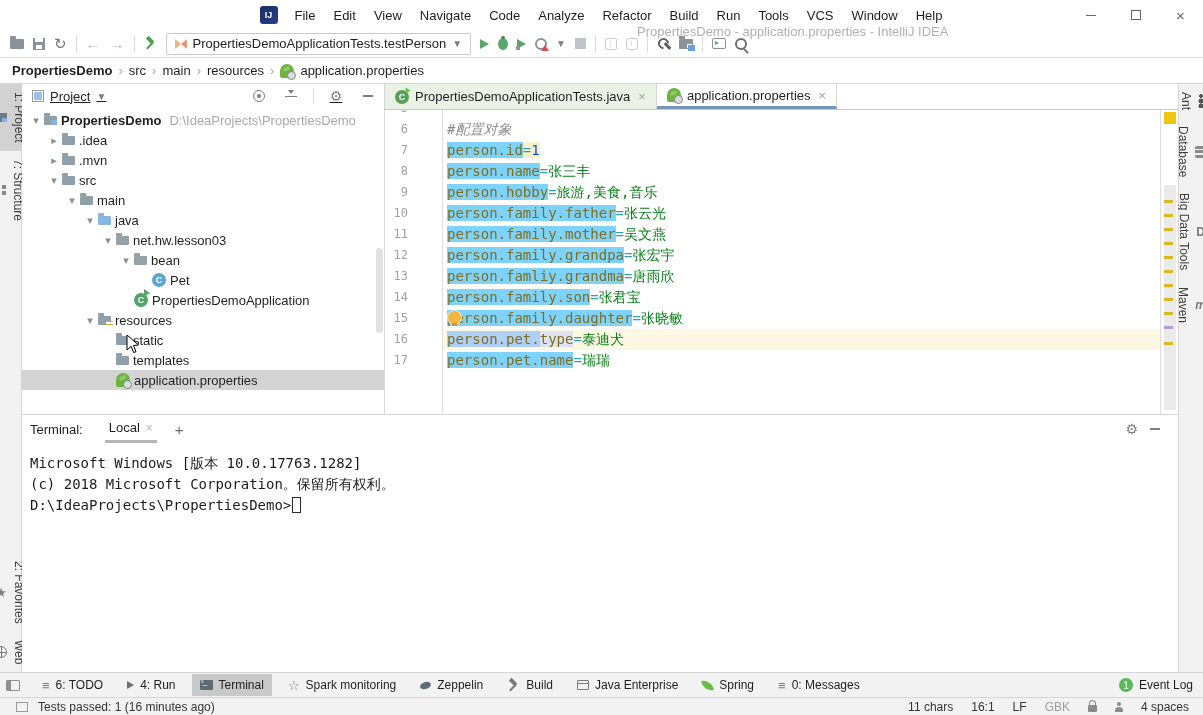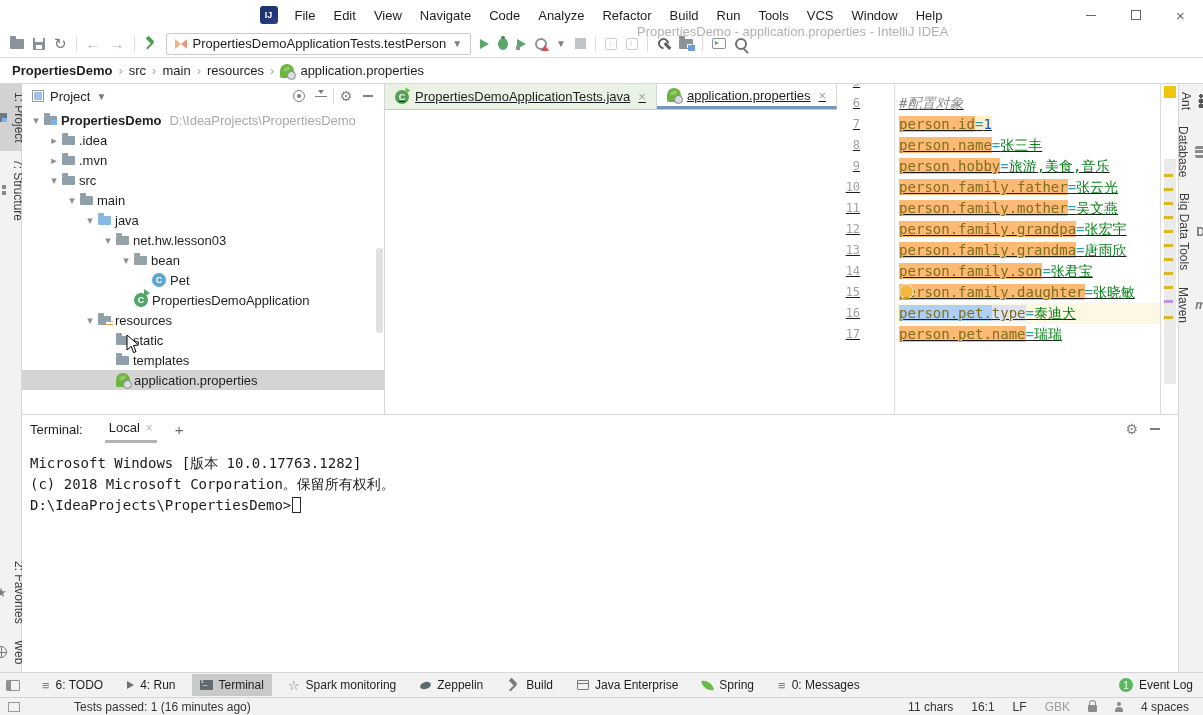--- a/index.html
+++ b/index.html
@@ -85,21 +85,21 @@
                linear-gradient(#8a8a8a,#8a8a8a) 0 9px/11px 3px no-repeat; border-radius:2px; }
   .ic-bigd { color:#7a7a7a; font-weight:bold; font-size:12px; }
   .ic-maven { color:#7a7a7a; font-weight:bold; font-style:italic; font-size:12px; }
 
   
   .center-col { flex:1; display:flex; flex-direction:column; min-width:0; }
   .main-row { height:331px; display:flex; border-bottom:1px solid #d4d4d4; }
 
   
   .project-panel { width:363px; border-right:1px solid #d6d6d6; display:flex; flex-direction:column; background:#fff; }
-  .pp-header { height:24px; display:flex; align-items:center; padding:0 6px 0 10px; gap:2px; }
+  .pp-header { height:24px; display:flex; align-items:center; padding:0 6px 0 10px; gap:12px;text-decoration:underline; }
   .pp-title { display:flex; align-items:center; gap:6px; }
   .ic-pptab { width:12px; height:12px; border:1px solid #9a9a9a; background:#fff; position:relative; }
   .ic-pptab::after { content:""; position:absolute; inset:1px; background:#9fc3e8; }
   .pp-spacer { flex:1; }
   .pp-iconbtn { color:#7f7f7f; display:flex; align-items:center; justify-content:center; width:20px; }
   .ic-target { width:12px; height:12px; border:1.5px solid #7f7f7f; border-radius:50%; position:relative; }
   .ic-target::after { content:""; position:absolute; left:50%; top:50%; width:4px; height:4px; margin:-2px 0 0 -2px; border-radius:50%; background:#7f7f7f; }
   .ic-collapse { width:12px; height:12px; position:relative; }
   .ic-collapse::before { content:""; position:absolute; top:5.5px; left:0; right:0; height:1.5px; background:#7f7f7f; }
   .ic-collapse::after { content:""; position:absolute; left:3px; top:0; border-left:3.5px solid transparent; border-right:3.5px solid transparent; border-top:4px solid #7f7f7f; }
@@ -133,36 +133,36 @@
   .ic-class-main::after { content:""; position:absolute; right:-3px; top:-3px; border-left:4px solid transparent; border-right:4px solid transparent; border-bottom:6px solid #59a869; transform:rotate(90deg); }
   .ic-class-test { width:14px; height:14px; border-radius:50%; background:#57a05a; color:#fff; font-size:9px; font-weight:bold;
     display:inline-flex; align-items:center; justify-content:center; flex:none; position:relative; }
   .ic-class-test::before { content:"C"; }
   .ic-class-test::after { content:""; position:absolute; right:-2px; top:-2px; border-left:3px solid transparent; border-right:3px solid transparent; border-bottom:5px solid #6fbf3e; transform:rotate(90deg); }
   .ic-props { width:14px; height:14px; border-radius:50% 50% 50% 2px; background:#6db33f; flex:none; position:relative; }
   .ic-props::before { content:""; position:absolute; left:3px; top:3px; width:7px; height:4px; border-radius:50%; background:#8fca67; transform:rotate(-25deg); }
   .ic-props::after { content:""; position:absolute; right:-2px; bottom:-2px; width:7px; height:7px; border-radius:50%; background:#d9dde0; border:1px solid #83898f; }
 
   
-  .editor-area { flex:1; display:flex; flex-direction:row; min-width:0; background:#fff;text-decoration:underline; }
+  .editor-area { flex:1; display:flex; flex-direction:column; min-width:0; background:#fff; }
   .tabstrip { height:26px; display:flex; border-bottom:1px solid #c9c9c9; background:#fff; }
   .etab { display:flex; align-items:center; gap:6px; padding:0 10px; border-right:1px solid #d6d6d6; cursor:default; }
   .etab.green { background:#e9f2e5; }
   .etab.active { background:#fff; border-bottom:3px solid #7596b8; padding-bottom:0; }
   .tab-close { color:#9e9e9e; font-size:13px; margin-left:2px; }
   .editor-body { flex:1; display:flex; min-height:0; }
   .code-pane { flex:1; display:flex; overflow:hidden; min-width:0; }
   .gutter { width:58px; flex:none; border-right:1px solid #dfdfdf; overflow:hidden; }
   .gutter-inner, .code-inner { margin-top:-12px; }
   .gutter-row { height:21px; line-height:21px; text-align:right; padding-right:34px; color:#a1a1a1;
     font-family:"DejaVu Sans Mono", monospace; font-size:12px; }
   .code { flex:1; overflow:hidden; position:relative; min-width:0; }
   .code-row { height:21px; line-height:21px; padding-left:4px; font-family:"DejaVu Sans Mono", monospace; font-size:14px; white-space:pre; position:relative; }
   .code-row.cur { background:#fcf8e3; }
-  .t-k  { color:#7f6e1c; background:#fdba74; }
+  .t-k  { color:#7f6e1c; background:#7dd3fc; }
   .t-kb { color:#7f6e1c; background:#afd0f6; }
   .t-kl { color:#7f6e1c; background:#dde3f3; }
   .t-eq { color:#2e9faf; }
   .t-eqy{ color:#2e9faf; background:#fbf0c7; }
   .t-v  { color:#067d17; }
   .t-ny { color:#1750eb; background:#fbf0c7; }
   .t-c  { color:#8c8c8c; font-style:italic; }
   .bulb { position:absolute; left:5px; top:3px; width:13px; height:13px; border-radius:50%; background:#f5b63f; box-shadow:0 0 0 1px #e9e3cf; z-index:5; }
   .bulb::after { content:""; position:absolute; left:4px; bottom:-2px; width:5px; height:3px; background:#c9992f; }
 
@@ -202,21 +202,21 @@
   .ic-hammer { width:13px; height:13px; position:relative; }
   .ic-hammer::before { content:""; position:absolute; left:2px; top:1px; width:8px; height:4px; background:#7a7a7a; transform:rotate(45deg); }
   .ic-hammer::after { content:""; position:absolute; left:5px; top:4px; width:2px; height:9px; background:#7a7a7a; transform:rotate(45deg); }
   .ic-hammer.green::before, .ic-hammer.green::after { background:#4d9e54; }
   .ic-jee { width:12px; height:10px; border:1.5px solid #7a7a7a; border-radius:1px; position:relative; }
   .ic-jee::after { content:""; position:absolute; left:0; right:0; top:1.5px; height:1.5px; background:#7a7a7a; }
   .ic-leaf { width:11px; height:11px; background:#68bd45; border-radius:0 100% 0 100%; transform:rotate(-10deg); }
   .ic-msg { color:#7a7a7a; font-size:13px; line-height:1; }
 
   
-  .status-bar { height:18px; background:#f2f2f2; border-top:1px solid #d6d6d6; display:flex; align-items:center; padding:0 14px 0 8px; font-size:12px; color:#333;gap:44px; }
+  .status-bar { height:18px; background:#f2f2f2; border-top:1px solid #d6d6d6; display:flex; align-items:center; padding:0 14px 0 16px; font-size:12px; color:#333; }
   .sb-icon { width:12px; height:10px; border:1.5px solid #9a9a9a; margin-right:10px; }
   .sb-right { margin-left:auto; display:flex; align-items:center; gap:18px; }
   .muted { color:#9d9d9d; }
   .ic-lock { width:9px; height:7px; background:#8a8a8a; border-radius:1px; position:relative; margin-top:4px; }
   .ic-lock::before { content:""; position:absolute; left:1px; top:-5px; width:5px; height:5px; border:1.5px solid #8a8a8a; border-bottom:none; border-radius:4px 4px 0 0; }
   .ic-user { width:8px; height:8px; position:relative; margin-top:2px; }
   .ic-user::before { content:""; position:absolute; left:2px; top:-2px; width:4px; height:4px; border-radius:50%; background:#8a8a8a; }
   .ic-user::after { content:""; position:absolute; left:0; top:3px; width:8px; height:5px; border-radius:4px 4px 0 0; background:#8a8a8a; }
 
   

